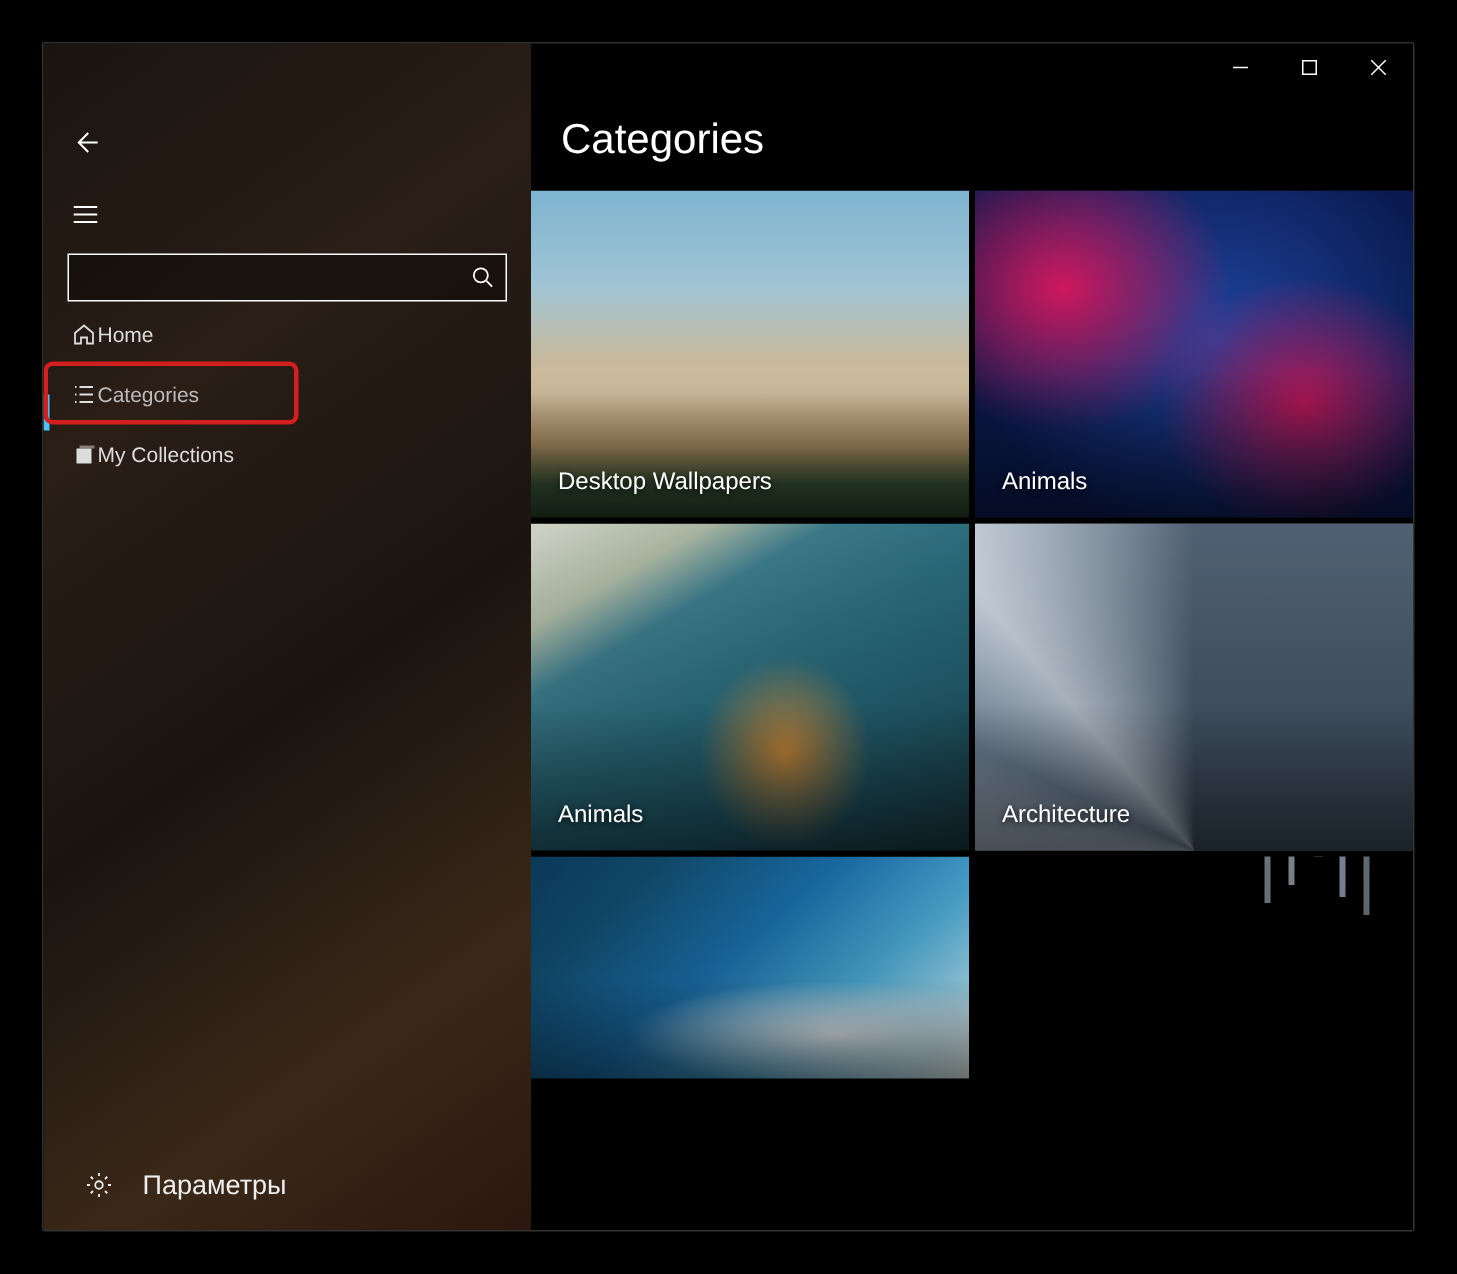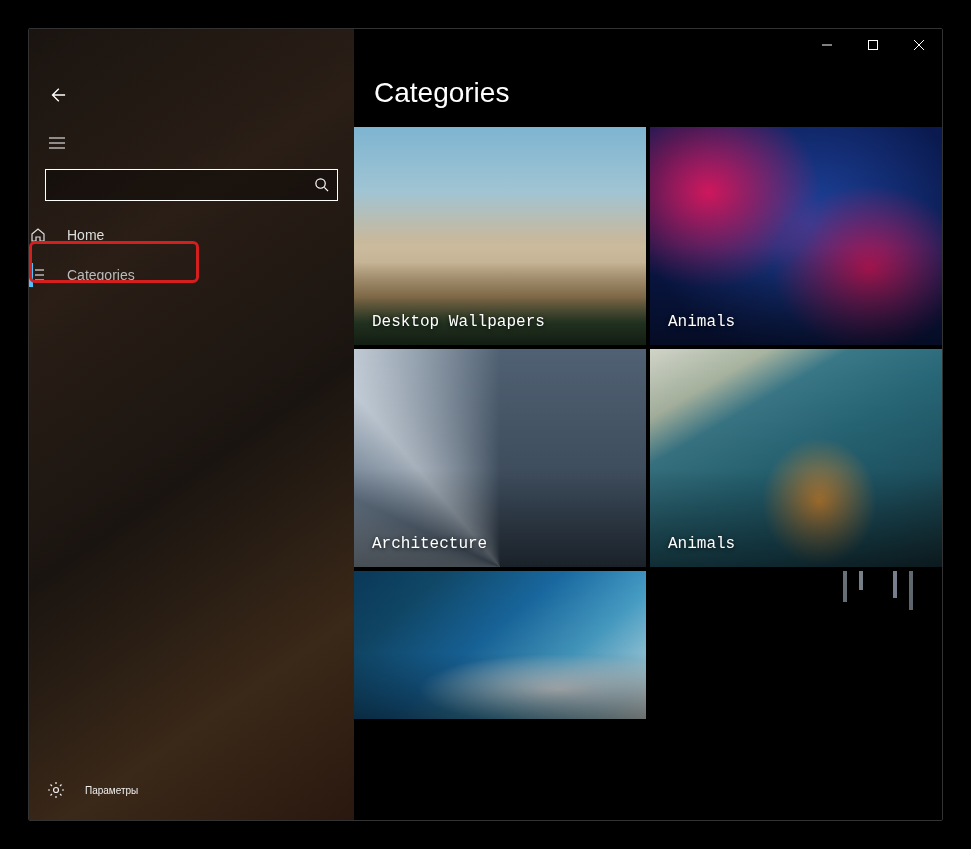--- a/index.html
+++ b/index.html
@@ -80,23 +80,22 @@
     width: 16px; height: 16px;
   }
   .search-icon svg { width: 15px; height: 15px; stroke: #fff; stroke-width: 1.3; fill: none; }
   .nav {
     display: flex;
     flex-direction: column;
     gap: 0;
   }
   .nav-item {
     display: flex;
-    align-items: center;
     height: 40px;
-    gap: 20px;
+    padding-left: 18px;
     font-size: 14px;
     color: #ddd;
     position: relative;
   }
   .nav-item .nav-icon { width: 18px; display: flex; justify-content: center; }
   .nav-item .nav-icon svg { width: 16px; height: 16px; stroke: #ddd; stroke-width: 1.2; fill: none; }
   .nav-item.selected::before {
     content: "";
     position: absolute;
     left: 0; top: 8px; bottom: 8px;
@@ -114,23 +113,23 @@
     z-index: 5;
   }
   .sidebar-footer {
     margin-top: auto;
     padding-bottom: 10px;
   }
   .footer-item {
     display: flex;
     align-items: center;
     height: 40px;
-    padding-left: 18px;
+    padding-left: 28px;
     gap: 20px;
-    font-size: 10px;
+    font-size: 18px;
     color: #eee;
   }
   .footer-item .nav-icon { width: 18px; display: flex; justify-content: center; }
   .footer-item .nav-icon svg { width: 18px; height: 18px; stroke: #eee; stroke-width: 1.2; fill: none; }
 
   .main {
     flex: 1;
     background: #000;
     position: relative;
     display: flex;
@@ -141,21 +140,20 @@
     font-weight: 300;
     color: #fff;
     margin: 48px 0 18px 20px;
   }
   .grid {
     display: grid;
     grid-template-columns: 1fr 1fr;
     gap: 4px;
     padding: 0 0 0 0;
     overflow: hidden;
-    font-family: Liberation Mono, monospace;
   }
   .tile {
     height: 218px;
     position: relative;
     overflow: hidden;
   }
   .tile:nth-child(5), .tile:nth-child(6) { height: 148px; }
   .tile-bg {
     position: absolute; inset: 0;
   }
@@ -278,20 +276,29 @@
               <line x1="2" y1="3" x2="3" y2="3"></line>
               <line x1="5" y1="3" x2="14" y2="3"></line>
               <line x1="2" y1="8" x2="3" y2="8"></line>
               <line x1="5" y1="8" x2="14" y2="8"></line>
               <line x1="2" y1="13" x2="3" y2="13"></line>
               <line x1="5" y1="13" x2="14" y2="13"></line>
             </svg>
         </span>
         <span>Categories</span>
       </div>
+      <div class="nav-item">
+        <span class="nav-icon">
+          <svg viewBox="0 0 16 16">
+              <rect x="3" y="4" width="10" height="10" fill="#ddd" stroke="none"></rect>
+              <rect x="5" y="2" width="10" height="2" fill="#ddd" stroke="none" opacity="0.5"></rect>
+            </svg>
+        </span>
+        <span>My Collections</span>
+      </div>
     </nav>
 
     <div class="highlight-box"></div>
 
     <div class="sidebar-footer">
       <div class="footer-item">
         <span class="nav-icon">
           <svg viewBox="0 0 18 18">
               <circle cx="9" cy="9" r="2.5"></circle>
               <path d="M9 1 V3 M9 15 V17 M1 9 H3 M15 9 H17 M3.5 3.5 L5 5 M13 13 L14.5 14.5 M14.5 3.5 L13 5 M5 13 L3.5 14.5"></path>
@@ -309,30 +316,30 @@
         <div class="tile-bg bg-desert"></div>
         <div class="tile-overlay"></div>
         <span class="tile-label">Desktop Wallpapers</span>
       </div>
       <div class="tile">
         <div class="tile-bg bg-abstract"></div>
         <div class="tile-overlay"></div>
         <span class="tile-label">Animals</span>
       </div>
       <div class="tile">
+        <div class="tile-bg bg-animals"></div>
+        <div class="tile-overlay"></div>
+        <span class="tile-label">Animals</span>
+      </div>
+      <div class="tile">
         <div class="tile-bg bg-architecture"></div>
         <div class="tile-overlay"></div>
         <span class="tile-label">Architecture</span>
       </div>
       <div class="tile">
-        <div class="tile-bg bg-animals"></div>
-        <div class="tile-overlay"></div>
-        <span class="tile-label">Animals</span>
-      </div>
-      <div class="tile">
         <div class="tile-bg bg-ocean"></div>
         <div class="tile-overlay"></div>
         <span class="tile-label"></span>
       </div>
       <div class="tile">
         <div class="tile-bg bg-city"></div>
         <div class="tile-overlay"></div>
         <span class="tile-label"></span>
       </div>
     </div>

